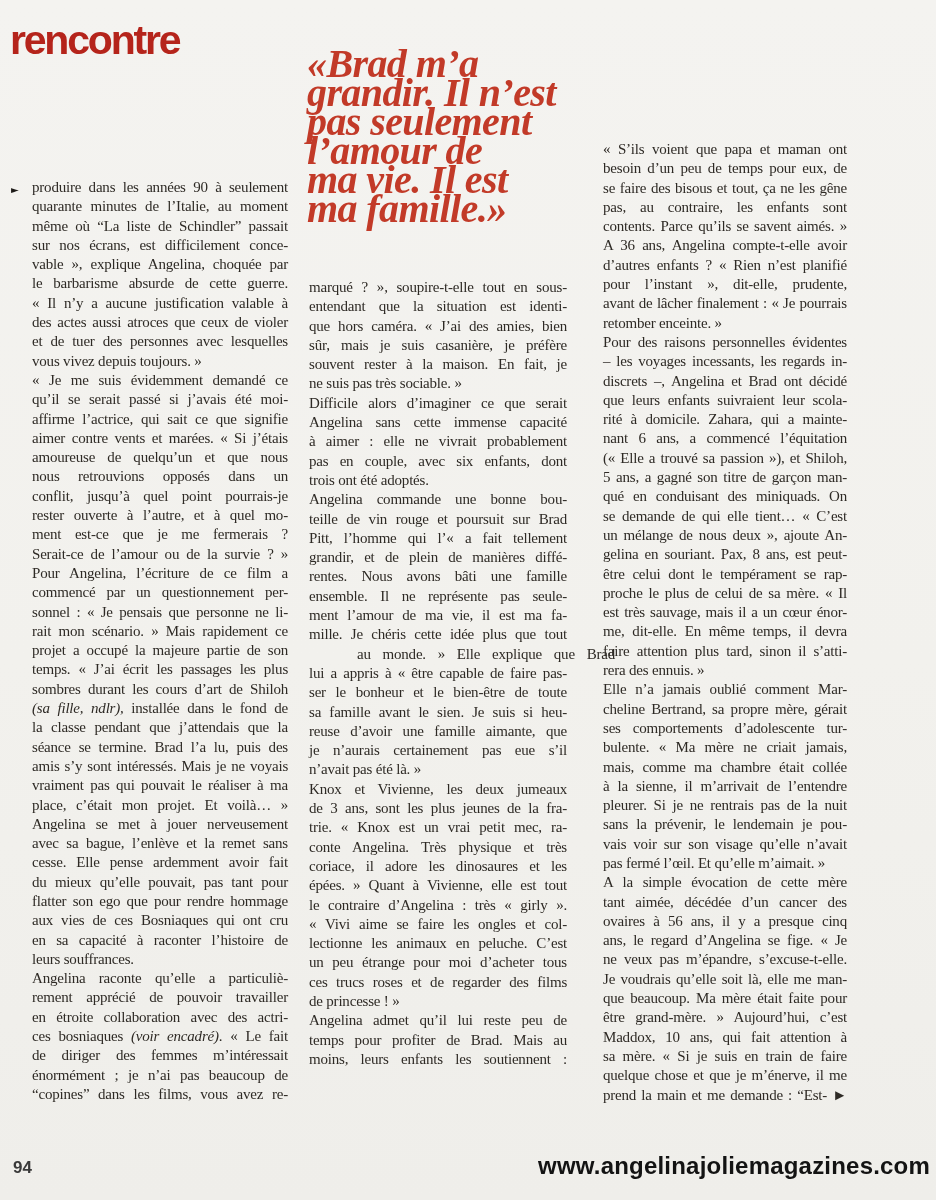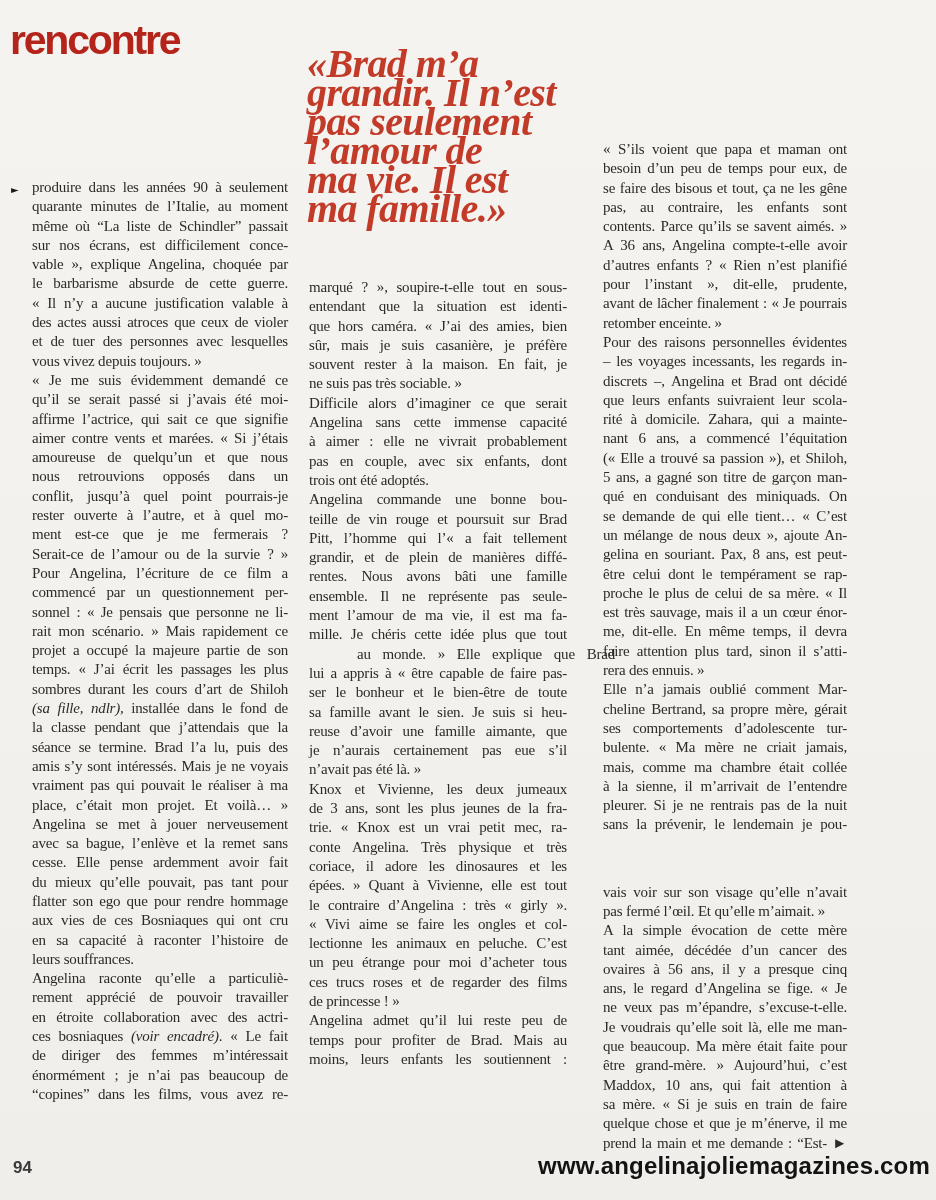--- a/index.html
+++ b/index.html
@@ -180,21 +180,21 @@
       <div class="line" style="word-spacing: 3.71px;"><span>faire attention plus tard, sinon il s’atti-</span></div>
       <div class="line flush" style="word-spacing: 0px;"><span>rera des ennuis. »</span></div>
       <div class="line" style="word-spacing: 5.36px;"><span>Elle n’a jamais oublié comment Mar-</span></div>
       <div class="line" style="word-spacing: 2.84px;"><span>cheline Bertrand, sa propre mère, gérait</span></div>
       <div class="line" style="word-spacing: 8.44px;"><span>ses comportements d’adolescente tur-</span></div>
       <div class="line" style="word-spacing: 5.91px;"><span>bulente. « Ma mère ne criait jamais,</span></div>
       <div class="line" style="word-spacing: 4.88px;"><span>mais, comme ma chambre était collée</span></div>
       <div class="line" style="word-spacing: 4.45px;"><span>à la sienne, il m’arrivait de l’entendre</span></div>
       <div class="line" style="word-spacing: 3.25px;"><span>pleurer. Si je ne rentrais pas de la nuit</span></div>
       <div class="line" style="word-spacing: 4.61px;"><span>sans la prévenir, le lendemain je pou-</span></div>
-      <div class="line" style="word-spacing: 3.4px; margin-top: 48px;"><span>vais voir sur son visage qu’elle n’avait</span></div>
+      <div class="line" style="word-spacing: 3.4px;"><span>vais voir sur son visage qu’elle n’avait</span></div>
       <div class="line flush" style="word-spacing: 0px;"><span>pas fermé l’œil. Et qu’elle m’aimait. »</span></div>
       <div class="line" style="word-spacing: 6.15px;"><span>A la simple évocation de cette mère</span></div>
       <div class="line" style="word-spacing: 7.06px;"><span>tant aimée, décédée d’un cancer des</span></div>
       <div class="line" style="word-spacing: 4.71px;"><span>ovaires à 56 ans, il y a presque cinq</span></div>
       <div class="line" style="word-spacing: 3.66px;"><span>ans, le regard d’Angelina se fige. « Je</span></div>
       <div class="line" style="word-spacing: 3.6px;"><span>ne veux pas m’épandre, s’excuse-t-elle.</span></div>
       <div class="line" style="word-spacing: 1.87px;"><span>Je voudrais qu’elle soit là, elle me man-</span></div>
       <div class="line" style="word-spacing: 2.71px;"><span>que beaucoup. Ma mère était faite pour</span></div>
       <div class="line" style="word-spacing: 7.04px;"><span>être grand-mère. » Aujourd’hui, c’est</span></div>
       <div class="line" style="word-spacing: 6.32px;"><span>Maddox, 10 ans, qui fait attention à</span></div>

